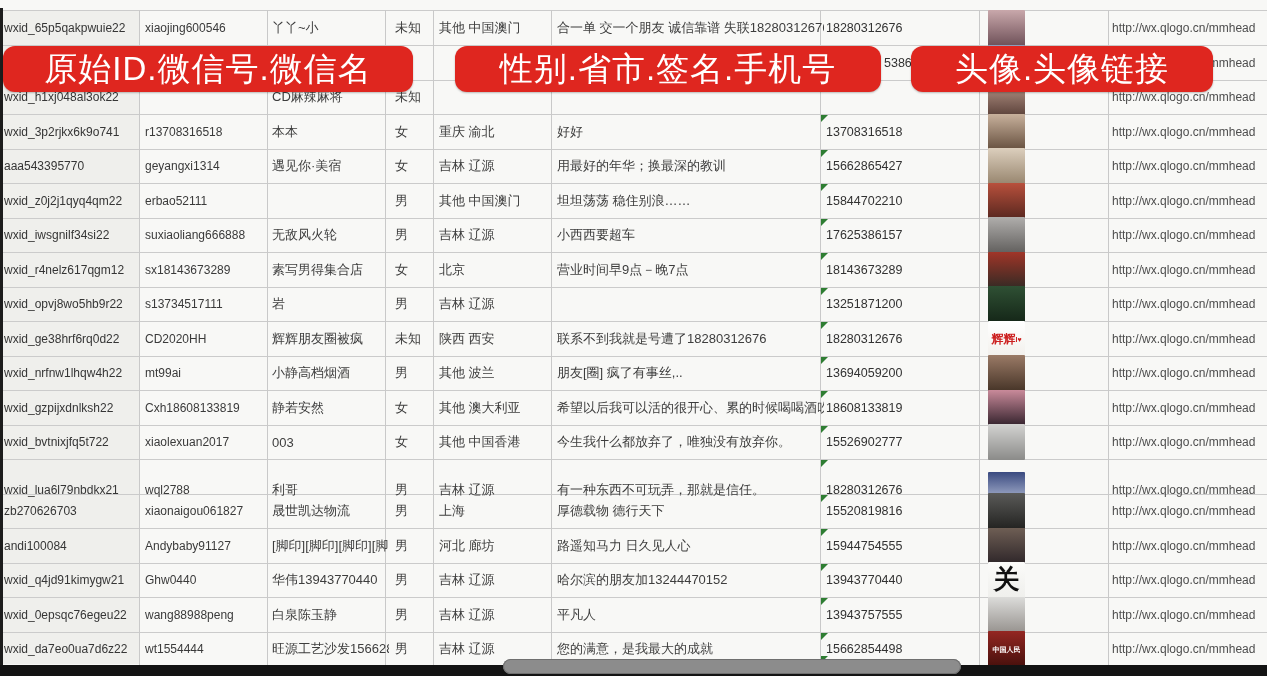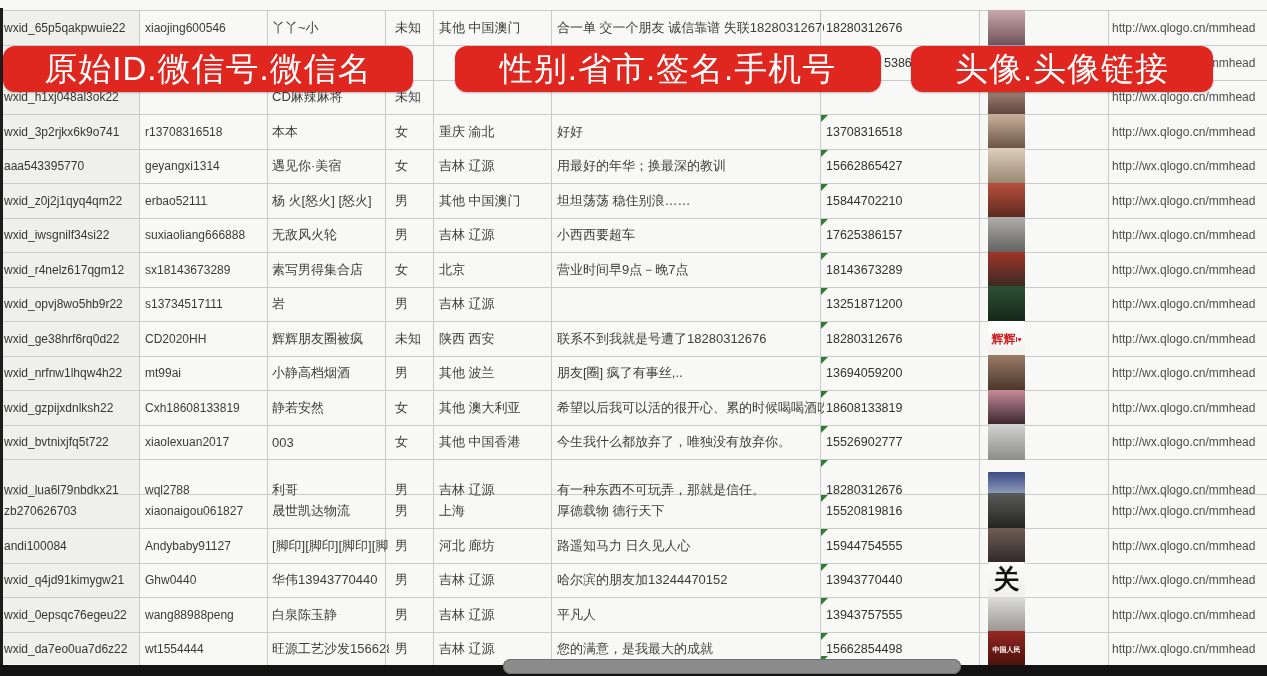--- a/index.html
+++ b/index.html
@@ -129,21 +129,20 @@
     <div class="cell c-region">吉林 辽源</div>
     <div class="cell c-sig">用最好的年华；换最深的教训</div>
     <div class="cell c-phone">15662865427</div>
     <div class="avatar" style="top: -1px; background: linear-gradient(rgb(220, 207, 189), rgb(152, 134, 111));"></div>
     <div class="cell c-url">http://wx.qlogo.cn/mmhead</div>
   </div>
       <div class="tri" style="left: 821px; top: 184px;"></div>
       <div class="row" style="top: 183px; height: 35px;">
     <div class="cell c-id">wxid_z0j2j1qyq4qm22</div>
     <div class="cell c-acct">erbao52111</div>
-    <div class="cell c-name">杨 火[怒火] [怒火]</div>
     <div class="cell c-gender">男</div>
     <div class="cell c-region">其他 中国澳门</div>
     <div class="cell c-sig">坦坦荡荡 稳住别浪……</div>
     <div class="cell c-phone">15844702210</div>
     <div class="avatar" style="top: 0px; background: linear-gradient(rgb(184, 80, 60), rgb(88, 39, 31));"></div>
     <div class="cell c-url">http://wx.qlogo.cn/mmhead</div>
   </div>
       <div class="tri" style="left: 821px; top: 219px;"></div>
       <div class="row" style="top: 218px; height: 34px;">
     <div class="cell c-id">wxid_iwsgnilf34si22</div>

